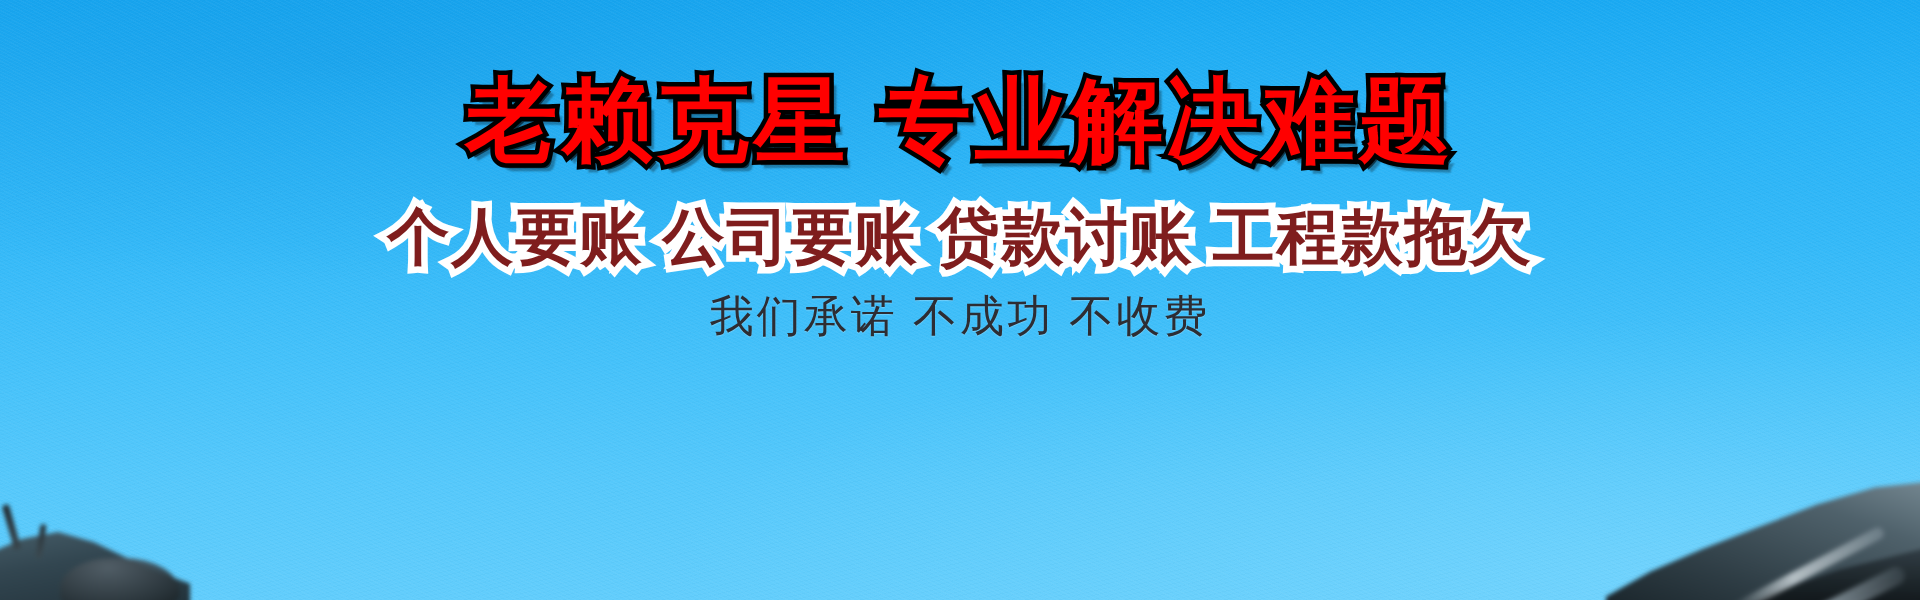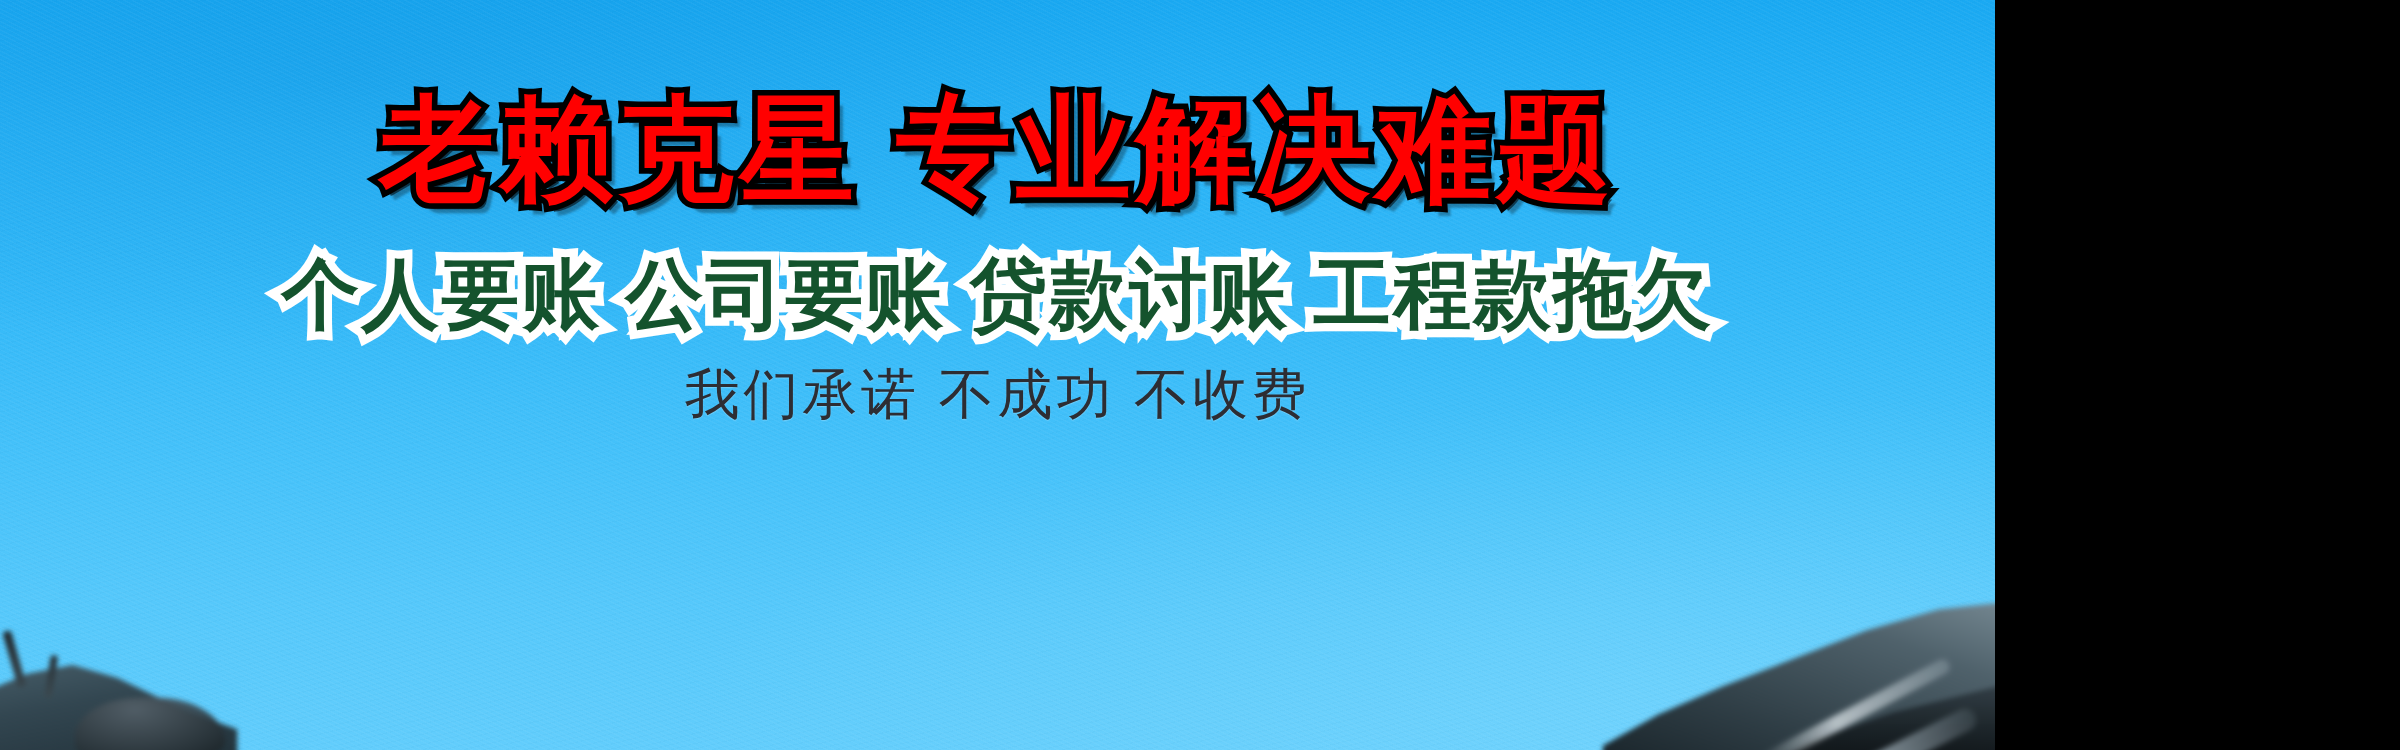--- a/index.html
+++ b/index.html
@@ -2,21 +2,21 @@
 <html><head>
 <meta charset="utf-8">
 <style>
   html, body {
     margin: 0;
     padding: 0;
     background: #000;
   }
   #banner {
     position: relative;
-    width: 1596px;
+    width: 1920px;
     height: 600px;
     overflow: hidden;
     font-family: "Liberation Sans", "DejaVu Sans", sans-serif;
     background: #2bb3f5;
   }
 
   
   .sky {
     position: absolute;
     inset: 0;
@@ -156,21 +156,21 @@
       4px 5px 0 rgba(0,0,0,.55),
       7px 8px 2px rgba(0,0,0,.30);
   }
 
   .subline {
     margin-top: 40px;
     font-size: 62px;
     font-weight: 900;
     letter-spacing: 2px;
     line-height: 1;
-    color: #14532d;
+    color: #7f1d1d;
     white-space: pre;
     -webkit-text-stroke: 13px #ffffff;
     paint-order: stroke fill;
   }
 
   .tagline {
     margin-top: 26px;
     font-size: 44px;
     font-weight: 500;
     letter-spacing: 3px;

